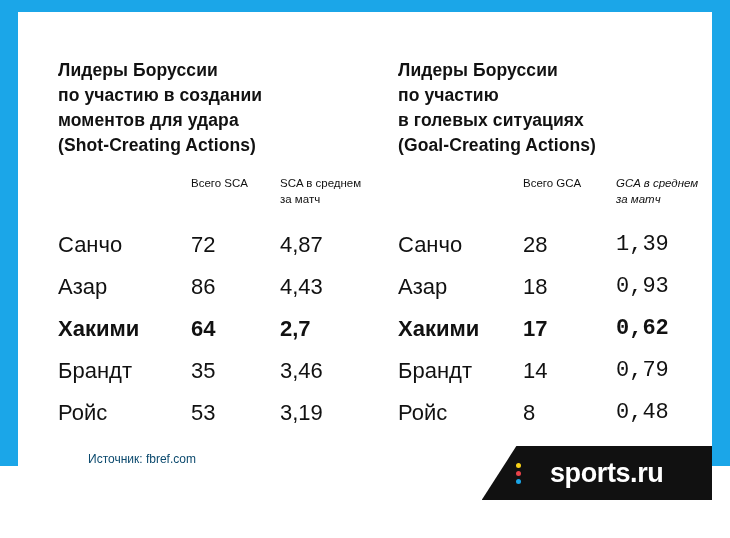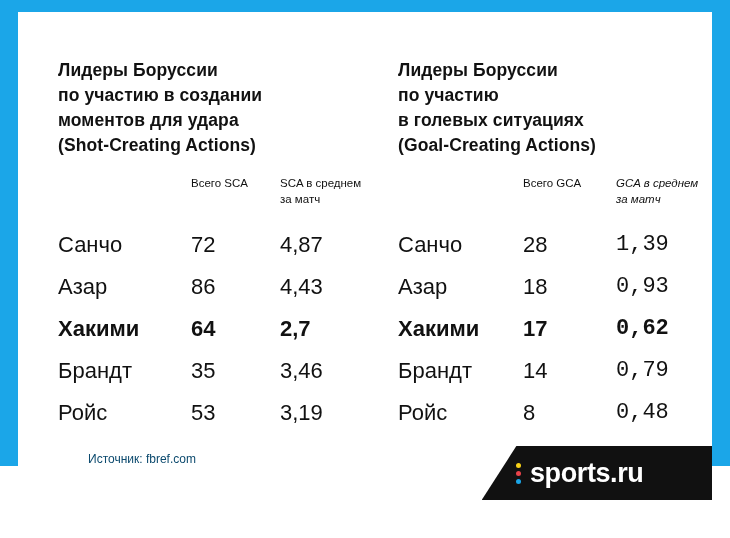--- a/index.html
+++ b/index.html
@@ -101,20 +101,21 @@
     background: #111111;
     overflow: hidden;
   }
   .logo-inner {
     position: absolute;
     left: 34px;
     top: 0;
     height: 54px;
     display: flex;
     align-items: center;
+    gap: 20px;
   }
   .logo-dots {
     display: flex;
     flex-direction: column;
     justify-content: center;
     gap: 3px;
     margin-right: 9px;
   }
   .logo-dots i {
     display: block;

